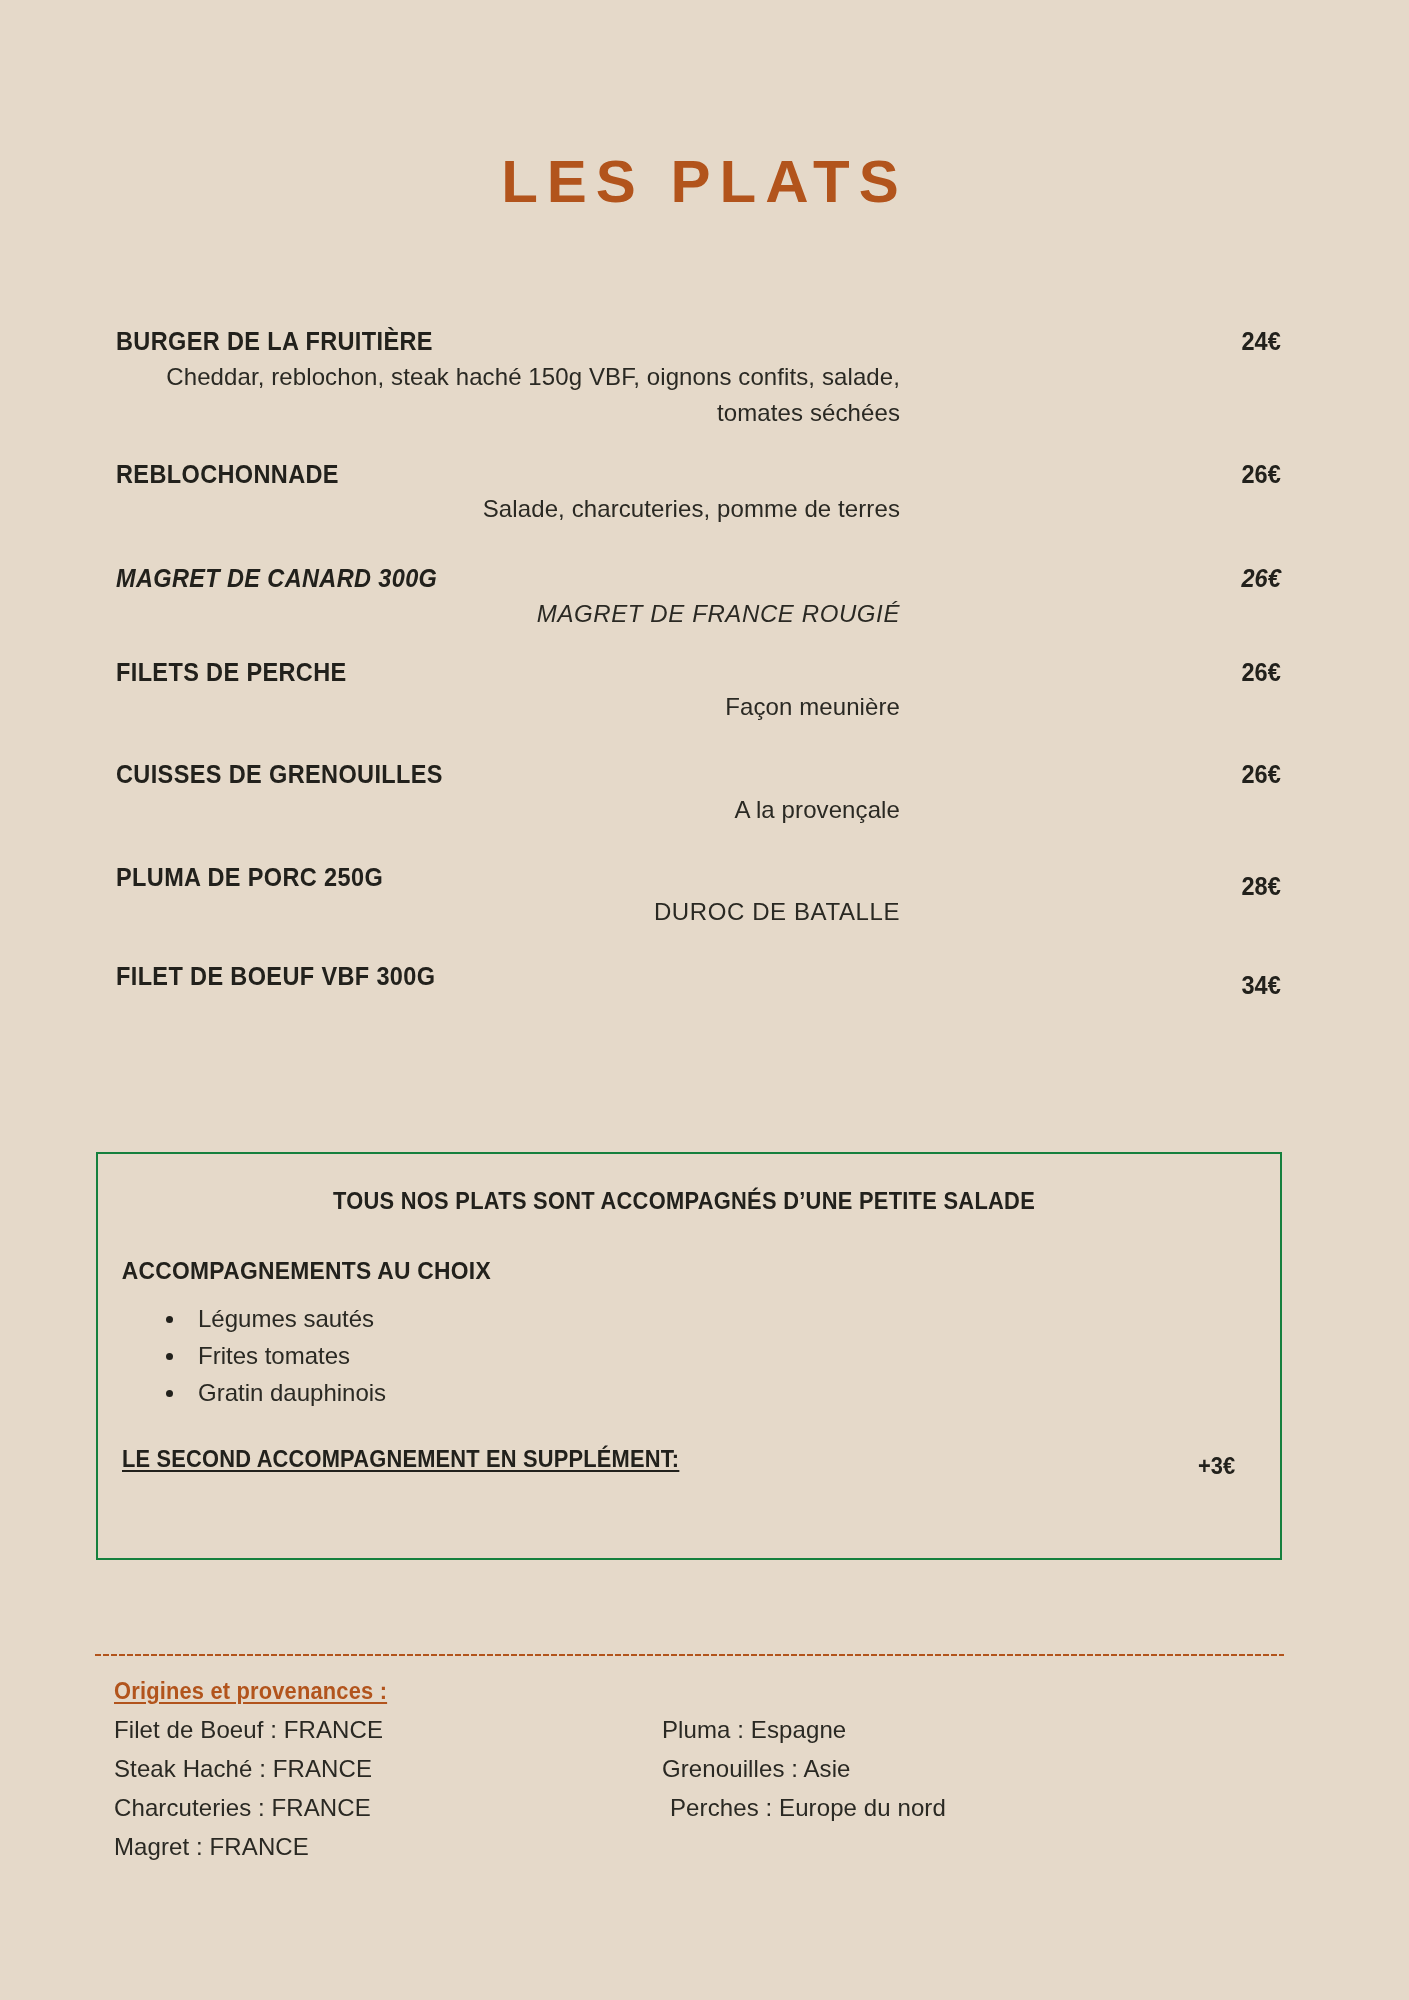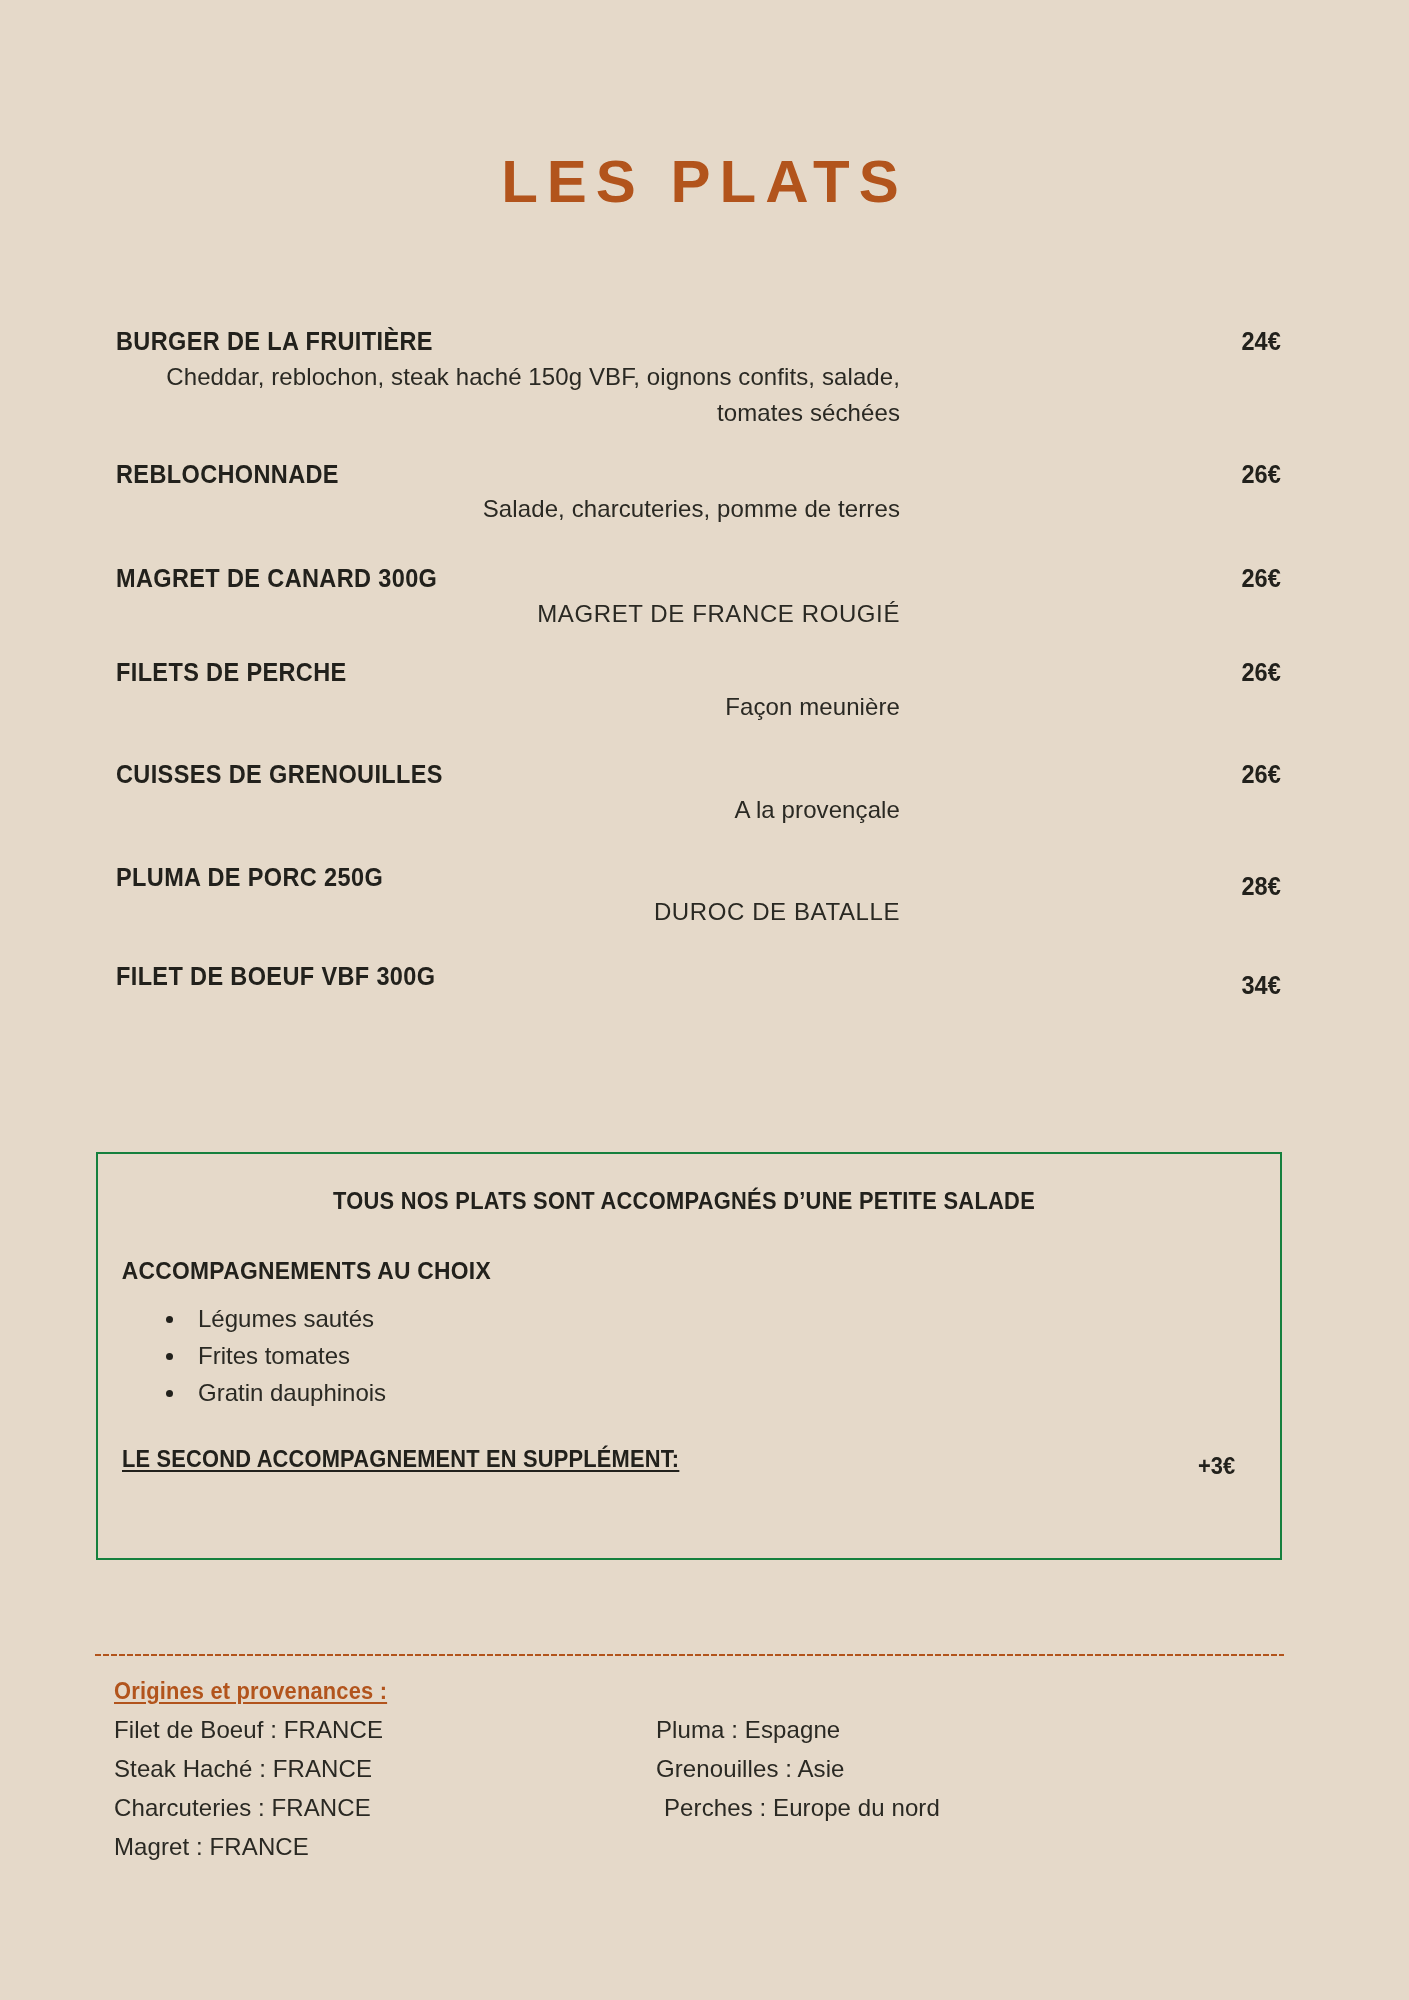--- a/index.html
+++ b/index.html
@@ -202,20 +202,21 @@
     text-decoration: underline;
     text-underline-offset: 3px;
     letter-spacing: 0.2px;
     display: inline-block;
     transform: scaleX(0.95);
     transform-origin: left center;
   }
   .origins-cols {
     display: flex;
     margin-top: 6px;
+    gap: 6px;
   }
   .origins-col {
     display: flex;
     flex-direction: column;
   }
   .origins-col.left { width: 520px; }
   .origins-col.right { padding-left: 22px; }
   .origin-line {
     font-family: "Liberation Sans", sans-serif;
     font-weight: 300;
@@ -246,21 +247,21 @@
     </div>
 
     <div class="dish" style="margin-top:30px;">
       <div class="dish-head">
         <span class="dish-name">REBLOCHONNADE</span>
         <span class="dish-price">26€</span>
       </div>
       <div class="dish-desc">Salade, charcuteries, pomme de terres</div>
     </div>
 
-    <div class="dish" style="margin-top:38px;">
+    <div class="dish" style="margin-top:38px;font-style:italic;">
       <div class="dish-head">
         <span class="dish-name">MAGRET DE CANARD 300G</span>
         <span class="dish-price">26€</span>
       </div>
       <div class="dish-desc caps">MAGRET DE FRANCE ROUGIÉ</div>
     </div>
 
     <div class="dish" style="">
       <div class="dish-head">
         <span class="dish-name">FILETS DE PERCHE</span>

